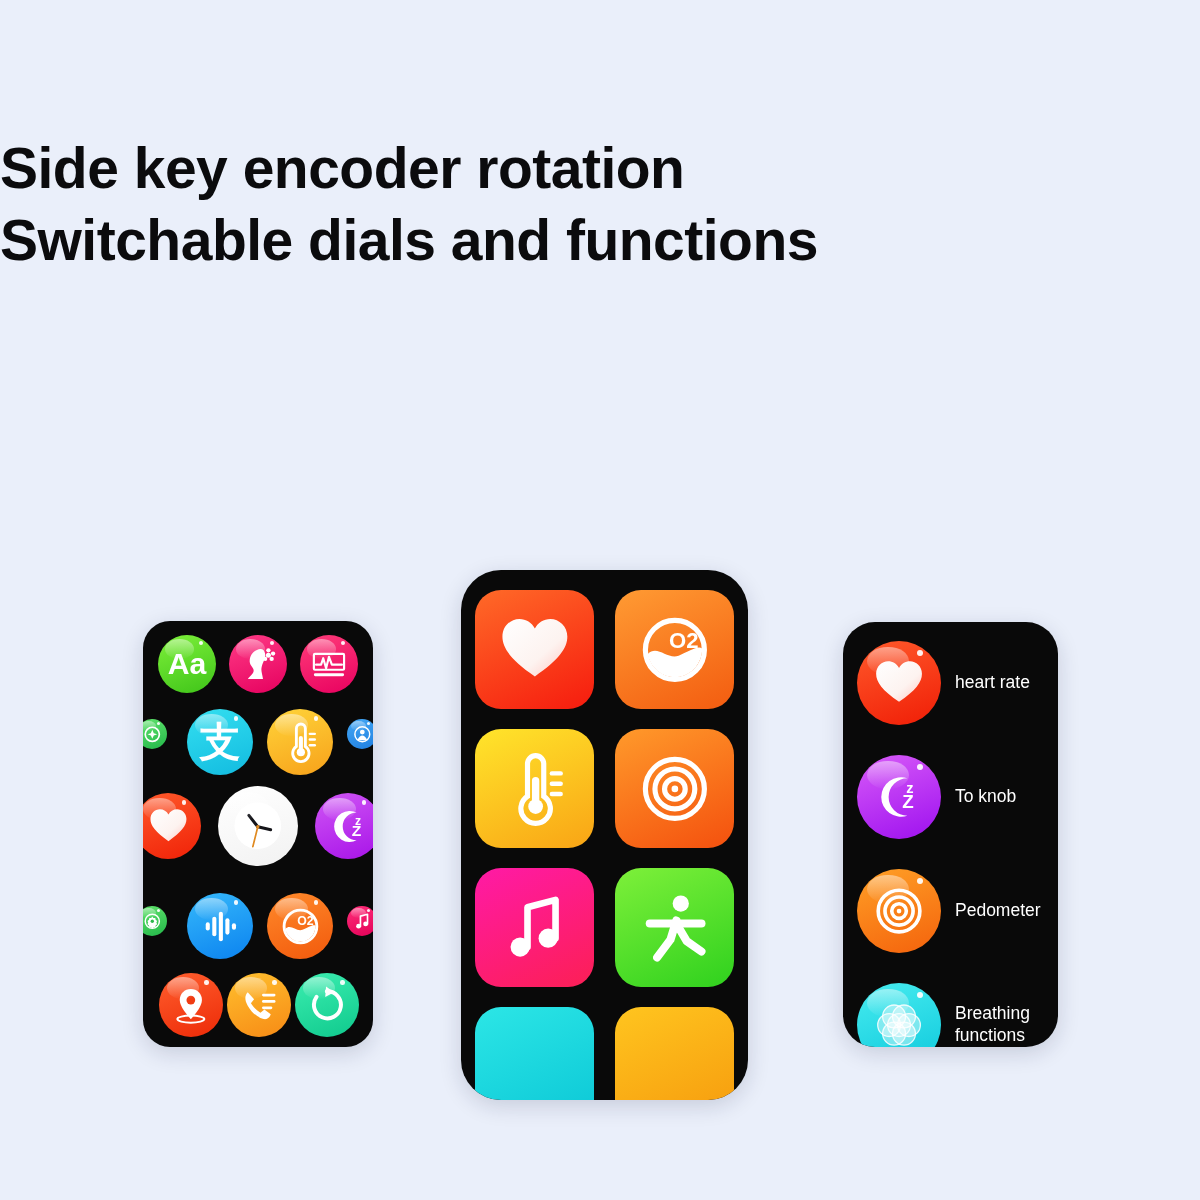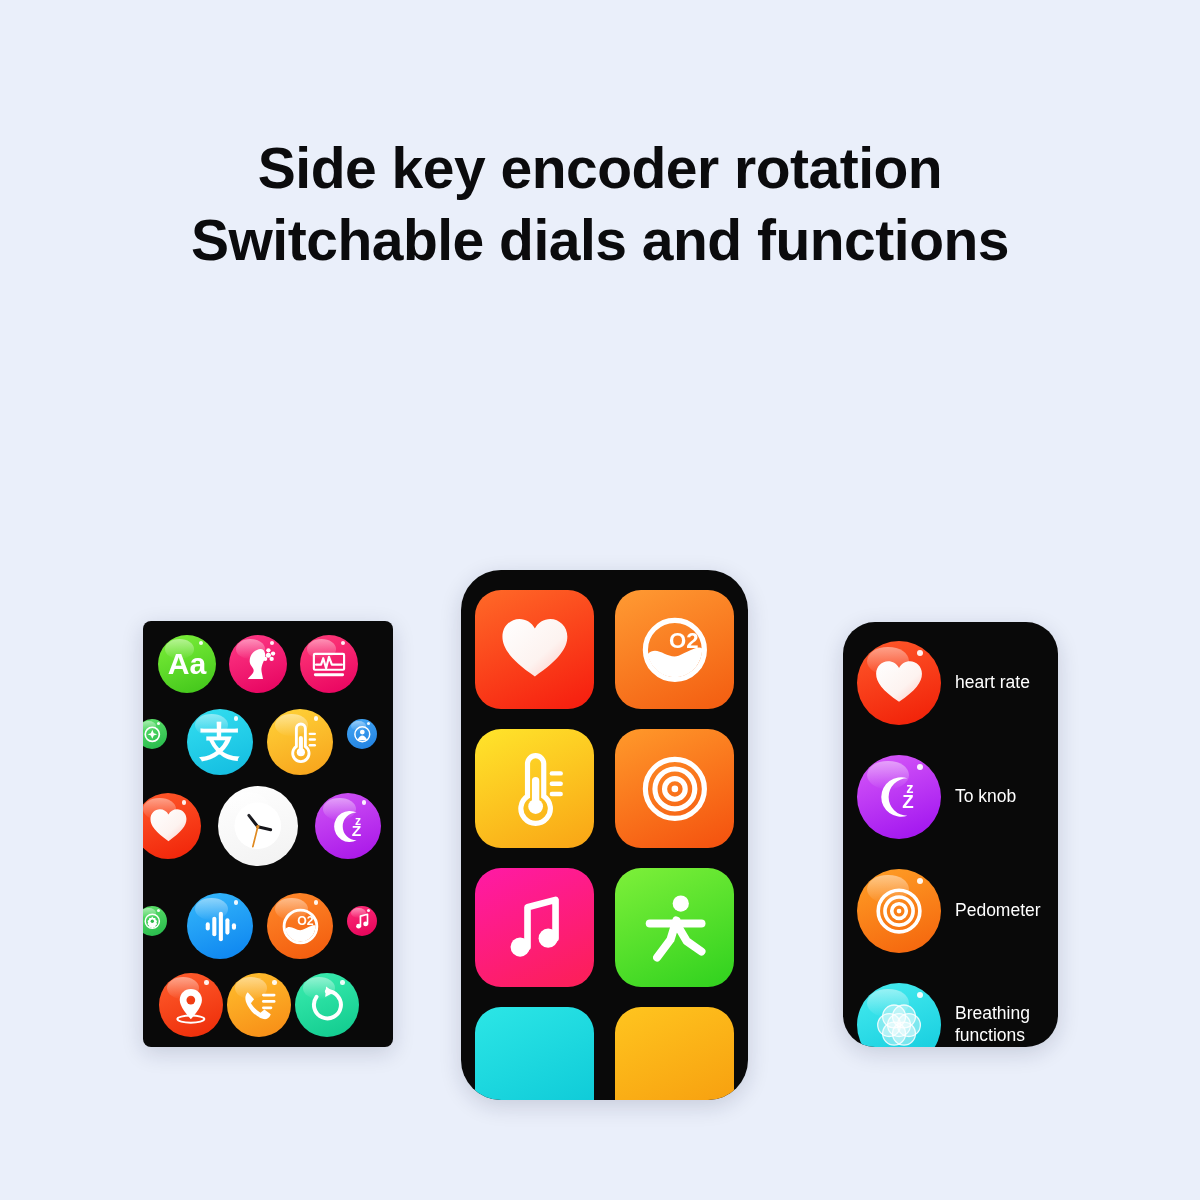--- a/index.html
+++ b/index.html
@@ -13,21 +13,20 @@
     font-family: "Liberation Sans", sans-serif;
     overflow: hidden;
     position: relative;
   }
 
   
   .header {
     position: absolute;
     top: 0; left: 0;
     width: 1200px;
-    text-align: center;
   }
   .title {
     margin: 0;
     padding-top: 132px;
     font-size: 57px;
     font-weight: 700;
     line-height: 1.27;
     color: #0b0b0d;
     letter-spacing: -0.5px;
   }
@@ -57,22 +56,21 @@
     pointer-events: auto;
     box-shadow: 0 6px 22px rgba(20,25,60,0.16);
   }
 
   
   #watch-left {
     left: 143px;
     top: 621px;
     width: 230px;
     height: 426px;
-    border-radius: 8px;
-    padding-left: 20px;
+    border-radius: 27px;
   }
   
   #watch-mid {
     left: 461px;
     top: 570px;
     width: 287px;
     height: 530px;
     border-radius: 40px;
   }
   

